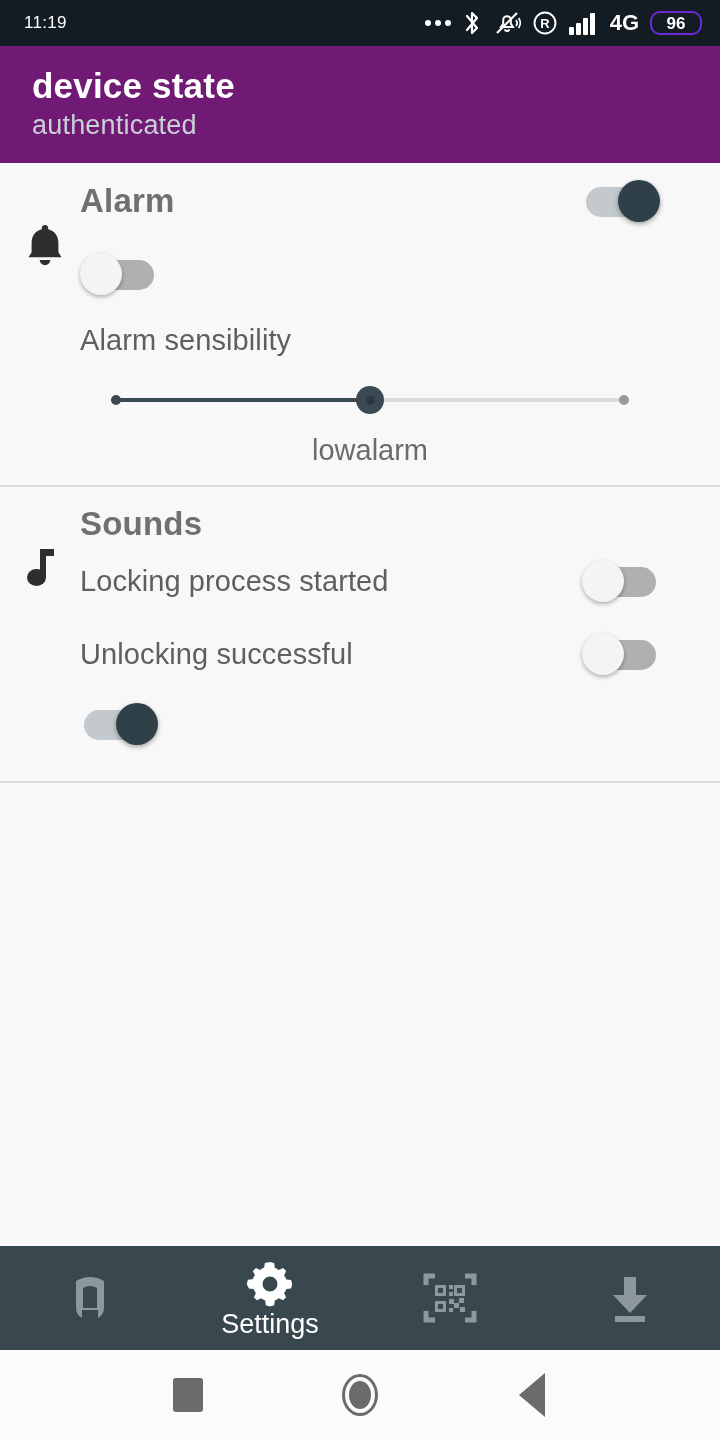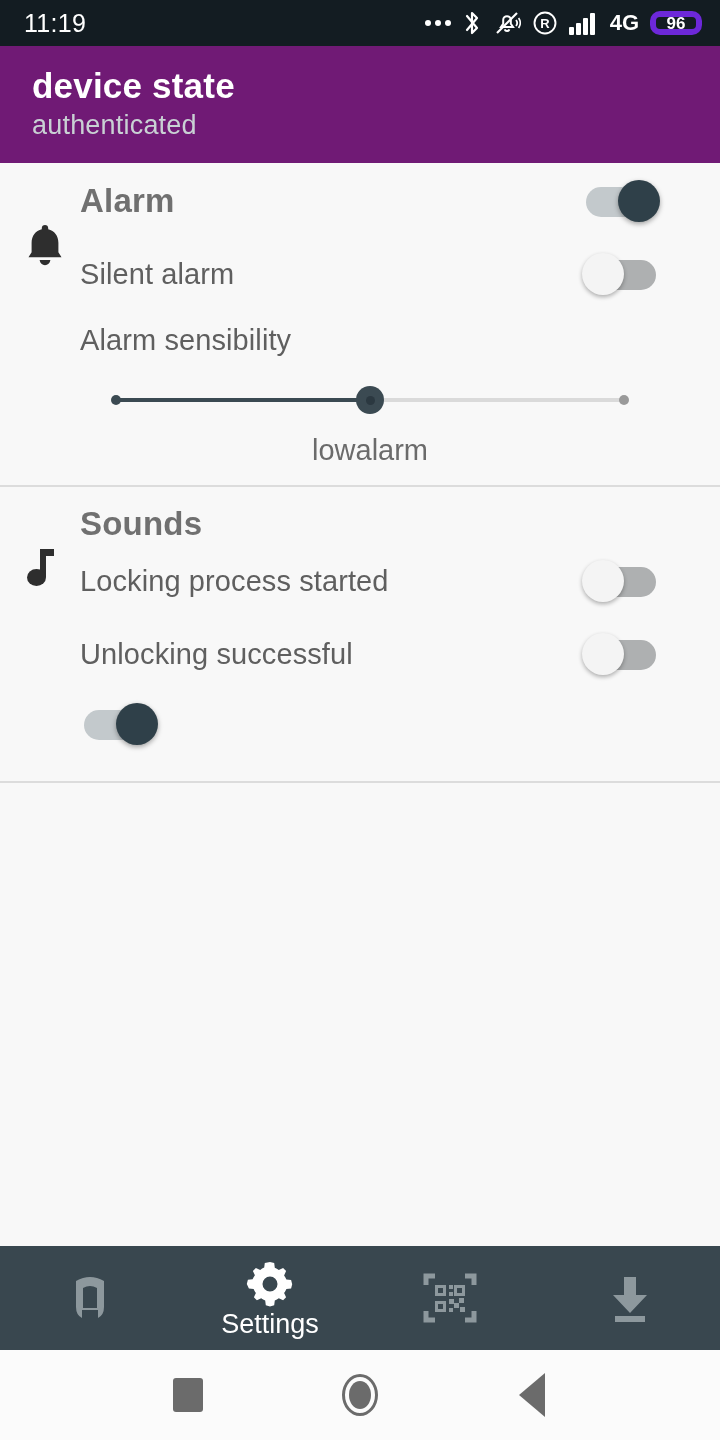--- a/index.html
+++ b/index.html
@@ -10,28 +10,28 @@
     overflow:hidden;
   }
   .screen { position:relative; width:720px; height:1440px; background:#f8f8f8; }
 
   
   .statusbar{
     height:46px; background:#131c22; color:#ffffff;
     display:flex; align-items:center; justify-content:space-between;
     padding:0 18px 0 24px;
   }
-  .status-time{ font-size:25px; font-weight:400; letter-spacing:.3px; }
+  .status-time{ font-size:17px; font-weight:400; letter-spacing:.3px; }
   .status-icons{ display:flex; align-items:center; gap:11px; }
   .si{ display:flex; align-items:center; }
   .dots{ display:flex; gap:4px; align-items:center; }
   .dots i{ width:6px;height:6px;border-radius:50%;background:#fff; display:block; }
   .net-label{ font-size:22px; font-weight:700; letter-spacing:0px; }
   .battery{
-    border:6px solid #6d28d9; border-radius:10px; padding:1px 8px;
+    border:2px solid #6d28d9; border-radius:10px; padding:1px 8px;
     font-size:17px; font-weight:700; line-height:1; height:24px;
     display:flex; align-items:center; justify-content:center; min-width:52px;
   }
 
   
   .appbar{
     background:#701a75; padding:18px 32px 20px 32px; height:117px;
   }
   .appbar h1{ font-size:35px; font-weight:700; color:#ffffff; line-height:1.25; letter-spacing:.2px;}
   .appbar .sub{ font-size:27px; font-weight:400; color:#c9d1d4; margin-top:2px; letter-spacing:.2px;}
@@ -193,21 +193,20 @@
 
       <div class="row" style="height:76px;">
         <div class="sec-title" style="padding:0;">Alarm</div>
         <div class="toggle on">
           <span class="track"></span>
           <span class="thumb"></span>
         </div>
       </div>
 
       <div class="row">
-        <div class="row-label">Silent alarm</div>
         <div class="toggle">
           <span class="track"></span>
           <span class="thumb"></span>
         </div>
       </div>
 
 
       <div class="row" style="height:62px;">
         <div class="row-label">Alarm sensibility</div>
       </div>

